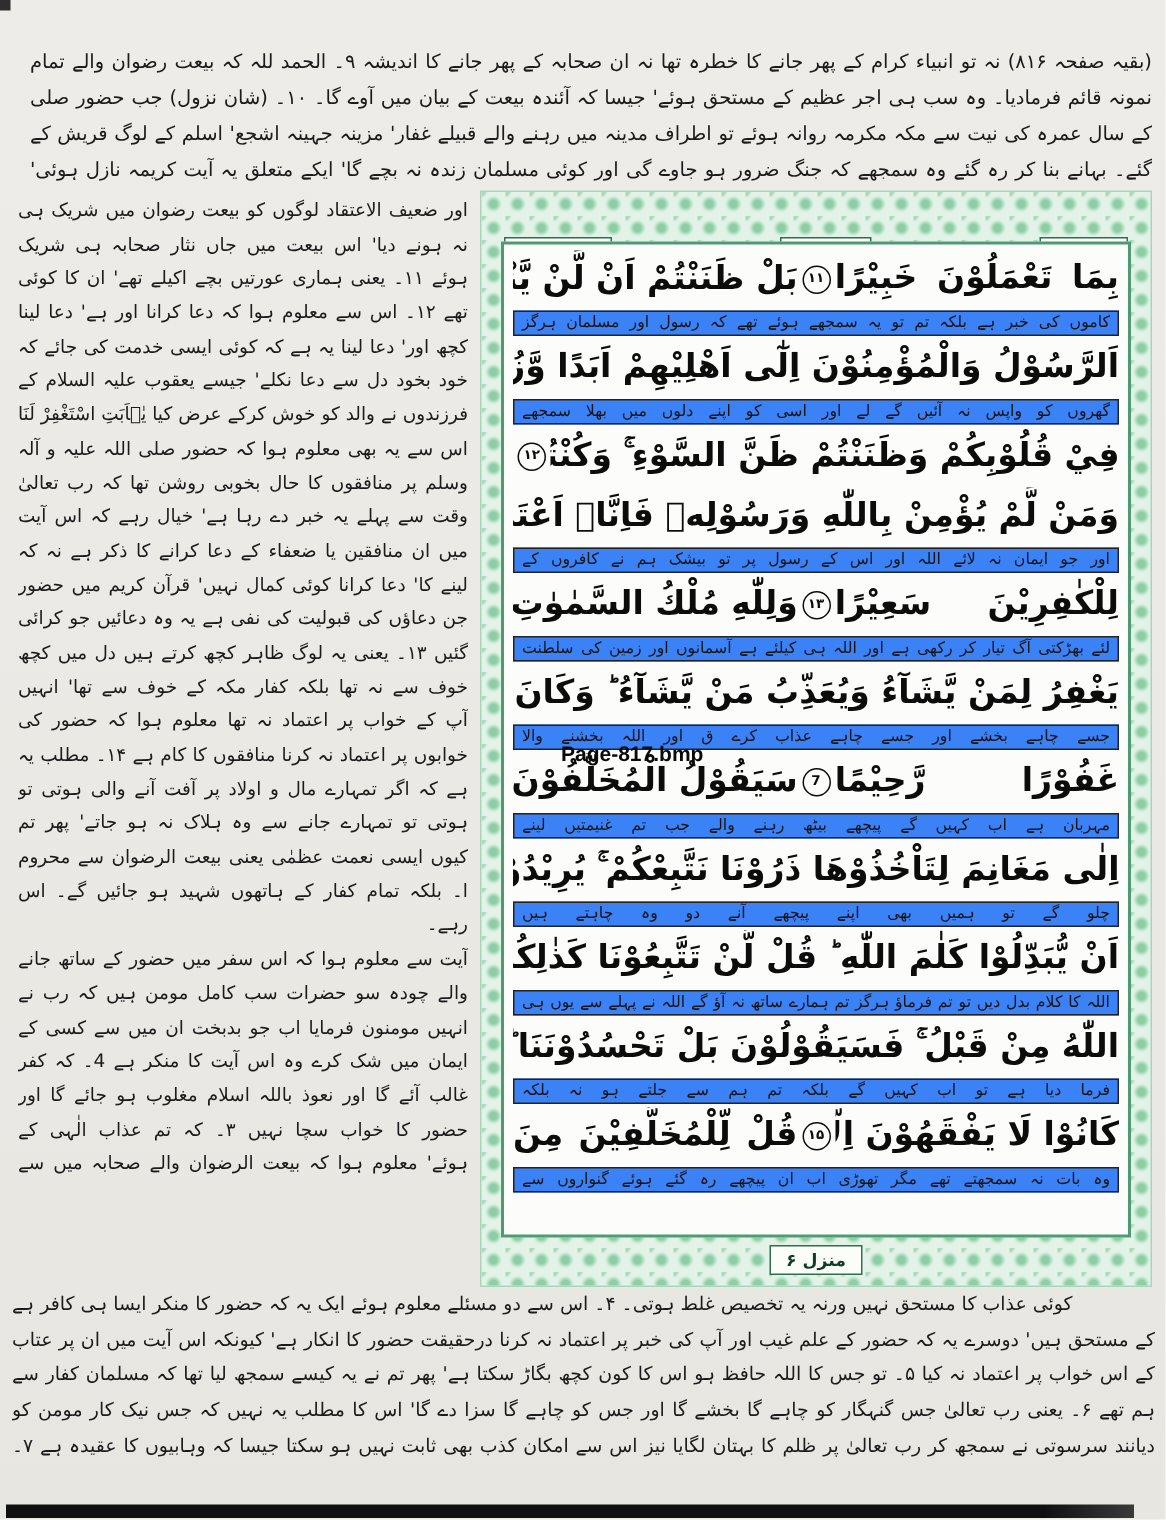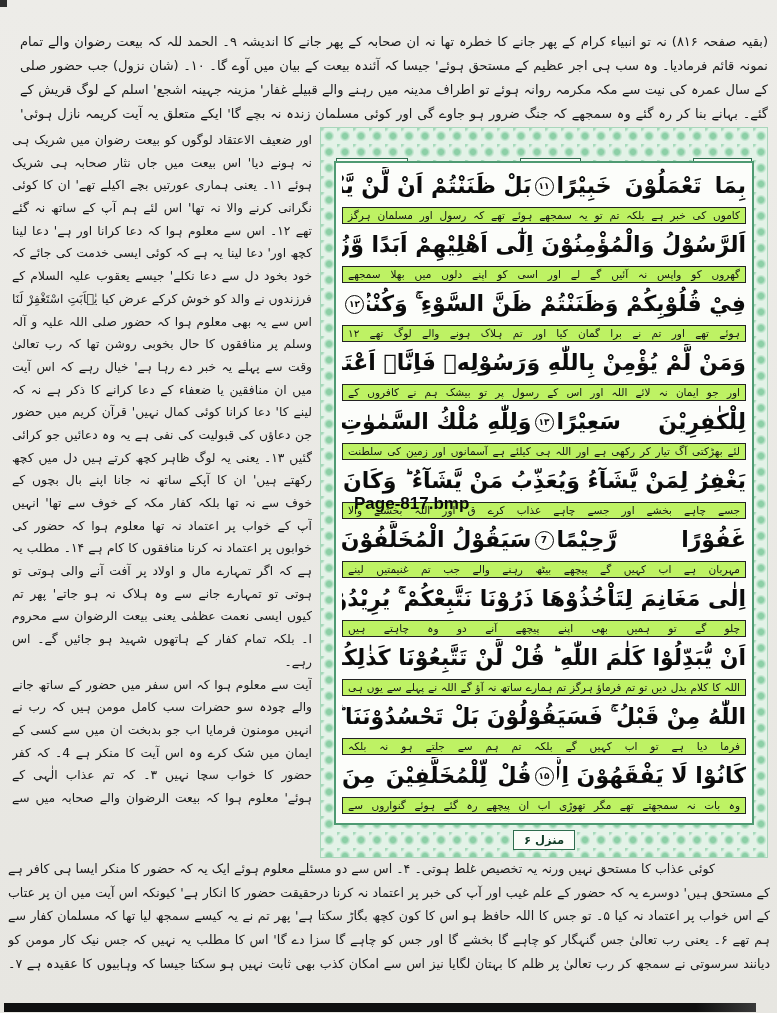--- a/index.html
+++ b/index.html
@@ -32,29 +32,29 @@
   .hbox{background:#fbfdf9;border:1px solid #2f6d4f;color:#113c27;font-weight:bold;font-size:12px;
         line-height:20px;padding:0 10px;white-space:nowrap;margin-top:46px;}
   .hbox.page-num{font-size:15px;color:#ef4444;padding:0 16px;}
   .qcontent{flex:1;background:#fcfdfa;border:2px solid #4e9a72;padding:3px 4px;
             display:flex;flex-direction:column;overflow:hidden;}
   .arabic-row{height:40px;display:flex;direction:rtl;justify-content:space-between;align-items:center;
               font-weight:bold;font-size:22px;color:#0c0c0c;padding:0 2px;overflow:hidden;}
   .arabic-row .seg{flex:1;text-align:justify;text-align-last:justify;white-space:nowrap;overflow:hidden;line-height:38px;}
   .ayah{flex:0 0 auto;width:17px;height:17px;border:1.5px solid #0c0c0c;border-radius:50%;
         font-size:9px;line-height:16px;text-align:center;margin:0 3px;font-weight:bold;}
-  .urdu-row{height:17px;line-height:15px;border:1px solid #232323;margin:1px 2px;background:#bef264;
+  .urdu-row{height:17px;line-height:15px;border:1px solid #232323;margin:1px 2px;background:#3b82f6;
             direction:rtl;text-align:justify;text-align-last:justify;font-size:10.5px;color:#141414;
             padding:0 5px;overflow:hidden;box-sizing:border-box;}
   .manzil-row{height:24px;display:flex;justify-content:center;align-items:center;margin-top:3px;}
   .manzil{background:#fbfdf9;border:1px solid #2f6d4f;font-weight:bold;font-size:11.5px;
           padding:0 10px;line-height:18px;color:#113c27;}
 
-  .filename{position:absolute;left:354px;top:494px;direction:ltr;
-            font-family:"Liberation Sans",sans-serif;font-weight:bold;font-size:17px;color:#0a0a0a;}
+  .filename{position:absolute;left:374px;top:494px;direction:ltr;
+            font-family:"Liberation Sans",sans-serif;font-weight:bold;font-size:14px;color:#0a0a0a;}
   .black-bar{position:absolute;left:4px;top:1003px;width:752px;height:9px;
              background:linear-gradient(90deg,#101010 92%,#3a3a3a);}
 </style>
 </head>
 <body>
 
 <div class="page">
 
   <div class="speck"></div>
 
@@ -62,45 +62,44 @@
       <div class="line jline">(بقیہ صفحہ ۸۱۶) نہ تو انبیاء کرام کے پھر جانے کا خطرہ تھا نہ ان صحابہ کے پھر جانے کا اندیشہ ۹۔ الحمد للہ کہ بیعت رضوان والے تمام صحابہ نے وفاداری و حق گزاری کا</div>
       <div class="line jline">نمونہ قائم فرمادیا۔ وہ سب ہی اجر عظیم کے مستحق ہوئے' جیسا کہ آئندہ بیعت کے بیان میں آوے گا۔ ۱۰۔ (شان نزول) جب حضور صلی اللہ علیہ و آلہ وسلم حدیبیہ</div>
       <div class="line jline">کے سال عمرہ کی نیت سے مکہ مکرمہ روانہ ہوئے تو اطراف مدینہ میں رہنے والے قبیلے غفار' مزینہ جہینہ اشجع' اسلم کے لوگ قریش کے خوف سے حضور کے ہمراہ نہ</div>
       <div class="line jline">گئے۔ بہانے بنا کر رہ گئے وہ سمجھے کہ جنگ ضرور ہو جاوے گی اور کوئی مسلمان زندہ نہ بچے گا' ایکے متعلق یہ آیت کریمہ نازل ہوئی' معلوم ہوا کہ اللہ تعالیٰ نے منافقین</div>
     </div>
 
   <div class="left-col">
       <div class="line jline">اور ضعیف الاعتقاد لوگوں کو بیعت رضوان میں شریک ہی</div>
       <div class="line jline">نہ ہونے دیا' اس بیعت میں جاں نثار صحابہ ہی شریک</div>
       <div class="line jline">ہوئے ۱۱۔ یعنی ہماری عورتیں بچے اکیلے تھے' ان کا کوئی</div>
-      <div class="line jline">نگرانی کرنے والا نہ تھا' اس لئے ہم آپ کے ساتھ نہ گئے</div>
       <div class="line jline">تھے ۱۲۔ اس سے معلوم ہوا کہ دعا کرانا اور ہے' دعا لینا</div>
       <div class="line jline">کچھ اور' دعا لینا یہ ہے کہ کوئی ایسی خدمت کی جائے کہ</div>
       <div class="line jline">خود بخود دل سے دعا نکلے' جیسے یعقوب علیہ السلام کے</div>
       <div class="line jline">فرزندوں نے والد کو خوش کرکے عرض کیا یٰۤاَبَتِ اسْتَغْفِرْ لَنَا</div>
       <div class="line jline">اس سے یہ بھی معلوم ہوا کہ حضور صلی اللہ علیہ و آلہ</div>
       <div class="line jline">وسلم پر منافقوں کا حال بخوبی روشن تھا کہ رب تعالیٰ انہیں</div>
       <div class="line jline">وقت سے پہلے یہ خبر دے رہا ہے' خیال رہے کہ اس آیت</div>
       <div class="line jline">میں ان منافقین یا ضعفاء کے دعا کرانے کا ذکر ہے نہ کہ دعا</div>
       <div class="line jline">لینے کا' دعا کرانا کوئی کمال نہیں' قرآن کریم میں حضور کی</div>
       <div class="line jline">جن دعاؤں کی قبولیت کی نفی ہے یہ وہ دعائیں جو کرائی</div>
       <div class="line jline">گئیں ۱۳۔ یعنی یہ لوگ ظاہر کچھ کرتے ہیں دل میں کچھ</div>
-      <div class="line jline">رکھتے ہیں' ان کا آپکے ساتھ نہ جانا اپنے بال بچوں کے</div>
       <div class="line jline">خوف سے نہ تھا بلکہ کفار مکہ کے خوف سے تھا' انہیں</div>
       <div class="line jline">آپ کے خواب پر اعتماد نہ تھا معلوم ہوا کہ حضور کی خبروں</div>
       <div class="line jline">خوابوں پر اعتماد نہ کرنا منافقوں کا کام ہے ۱۴۔ مطلب یہ</div>
       <div class="line jline">ہے کہ اگر تمہارے مال و اولاد پر آفت آنے والی ہوتی تو</div>
       <div class="line jline">ہوتی تو تمہارے جانے سے وہ ہلاک نہ ہو جاتے' پھر تم</div>
       <div class="line jline">کیوں ایسی نعمت عظمٰی یعنی بیعت الرضوان سے محروم</div>
       <div class="line jline">ا۔ بلکہ تمام کفار کے ہاتھوں شہید ہو جائیں گے۔ اس</div>
       <div class="line rline">رہے۔</div>
       <div class="line jline">آیت سے معلوم ہوا کہ اس سفر میں حضور کے ساتھ جانے</div>
       <div class="line jline">والے چودہ سو حضرات سب کامل مومن ہیں کہ رب نے</div>
       <div class="line jline">انہیں مومنون فرمایا اب جو بدبخت ان میں سے کسی کے</div>
       <div class="line jline">ایمان میں شک کرے وہ اس آیت کا منکر ہے 4۔ کہ کفر</div>
+      <div class="line jline">غالب آئے گا اور نعوذ باللہ اسلام مغلوب ہو جائے گا اور</div>
       <div class="line jline">حضور کا خواب سچا نہیں ۳۔ کہ تم عذاب الٰہی کے مستحق</div>
       <div class="line jline">ہوئے' معلوم ہوا کہ بیعت الرضوان والے صحابہ میں سے</div>
     </div>
 
   <div class="qframe">
     <div class="qheader">
       <div class="hbox">حٰمٓ ۲۶</div>
       <div class="hbox page-num">۸۱۷</div>
       <div class="hbox">الفتح ۴۸</div>
     </div>
@@ -112,21 +111,20 @@
         </div>
         <div class="urdu-row">کاموں کی خبر ہے بلکہ تم تو یہ سمجھے ہوئے تھے کہ رسول اور مسلمان ہرگز</div>
         <div class="arabic-row">
           <span class="seg">اَلرَّسُوْلُ وَالْمُؤْمِنُوْنَ اِلٰٓى اَهْلِيْهِمْ اَبَدًا وَّزُيِّنَ ذٰلِكَ</span>
         </div>
         <div class="urdu-row">گھروں کو واپس نہ آئیں گے لے اور اسی کو اپنے دلوں میں بھلا سمجھے</div>
         <div class="arabic-row">
           <span class="seg">فِيْ قُلُوْبِكُمْ وَظَنَنْتُمْ ظَنَّ السَّوْءِ ۚ وَكُنْتُمْ قَوْمًا بُوْرًا</span>
           <span class="ayah">۱۲</span>
         </div>
-        <div class="urdu-row">ہوئے تھے اور تم نے برا گمان کیا اور تم ہلاک ہونے والے لوگ تھے ۱۲</div>
         <div class="arabic-row">
           <span class="seg">وَمَنْ لَّمْ يُؤْمِنْ بِاللّٰهِ وَرَسُوْلِهٖ فَاِنَّاۤ اَعْتَدْنَا</span>
         </div>
         <div class="urdu-row">اور جو ایمان نہ لائے اللہ اور اس کے رسول پر تو بیشک ہم نے کافروں کے</div>
         <div class="arabic-row">
           <span class="seg">لِلْكٰفِرِيْنَ سَعِيْرًا</span>
           <span class="ayah">۱۳</span>
           <span class="seg">وَلِلّٰهِ مُلْكُ السَّمٰوٰتِ وَالْاَرْضِ</span>
         </div>
         <div class="urdu-row">لئے بھڑکتی آگ تیار کر رکھی ہے اور اللہ ہی کیلئے ہے آسمانوں اور زمین کی سلطنت</div>

